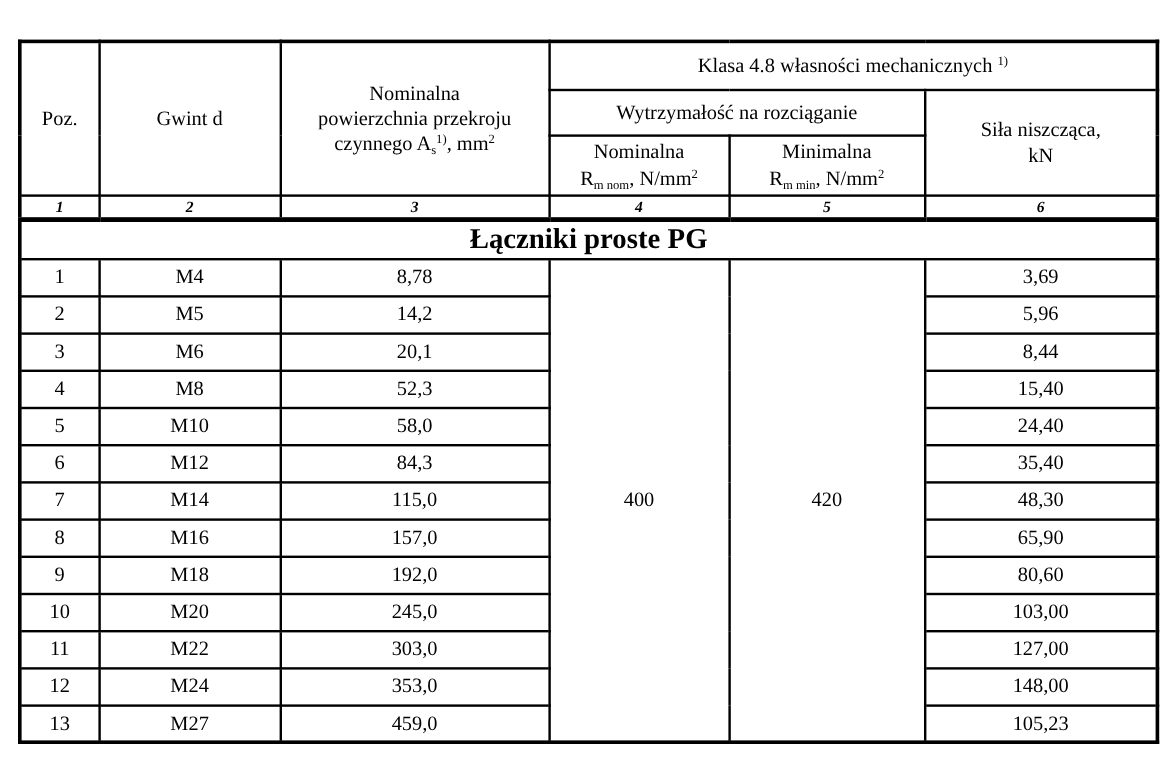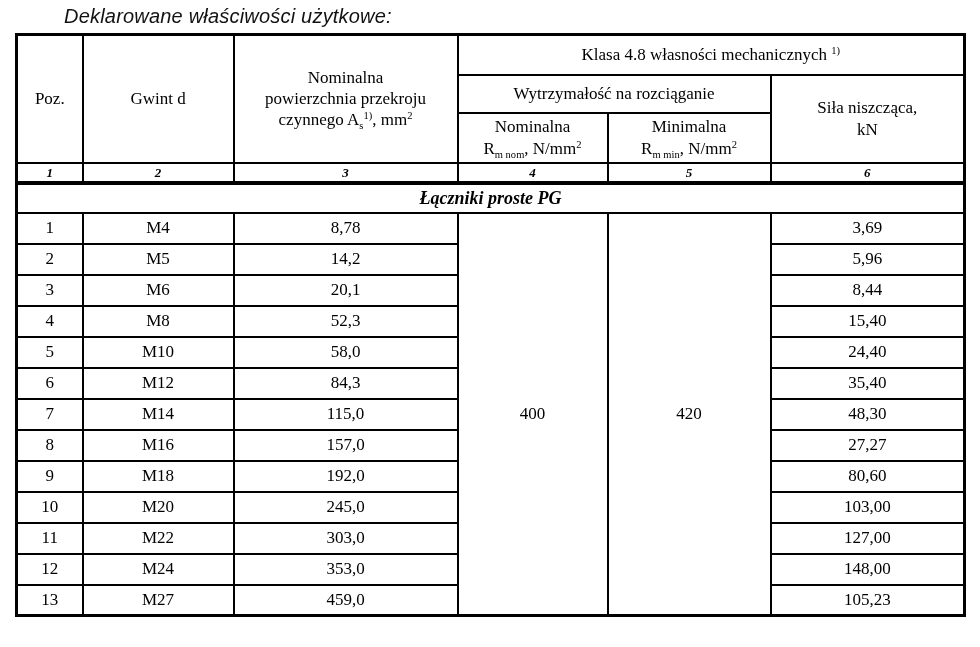--- a/index.html
+++ b/index.html
@@ -58,38 +58,36 @@
     font-style: italic;
     font-weight: bold;
     font-size: 13px;
     border-bottom: 4px solid #000;
     line-height: 1;
   }
   
   tr.row-section { height: 30px; }
   tr.row-section td {
     font-weight: bold;
-    font-size: 18px;
-    font-style: italic;
+    font-size: 24px;
   }
   
   tr.row-data { height: 31px; }
   sub.sm, sup.sm {
     font-size: 62%;
     line-height: 0;
   }
   sub.sm { vertical-align: -0.35em; }
   sup.sm { vertical-align: 0.55em; }
 </style>
 </head>
 <body>
 
 <div class="page">
 
-  <div class="doc-title">Deklarowane właściwości użytkowe:</div>
 
   <table class="doc-table">
     <colgroup>
       <col style="width:66px">
       <col style="width:151px">
       <col style="width:224px">
       <col style="width:150px">
       <col style="width:163px">
       <col style="width:194px">
     </colgroup>
@@ -179,21 +177,21 @@
       <tr class="row-data">
         <td>7</td>
         <td>M14</td>
         <td>115,0</td>
         <td>48,30</td>
       </tr>
       <tr class="row-data">
         <td>8</td>
         <td>M16</td>
         <td>157,0</td>
-        <td>27,27</td>
+        <td>65,90</td>
       </tr>
       <tr class="row-data">
         <td>9</td>
         <td>M18</td>
         <td>192,0</td>
         <td>80,60</td>
       </tr>
       <tr class="row-data">
         <td>10</td>
         <td>M20</td>

